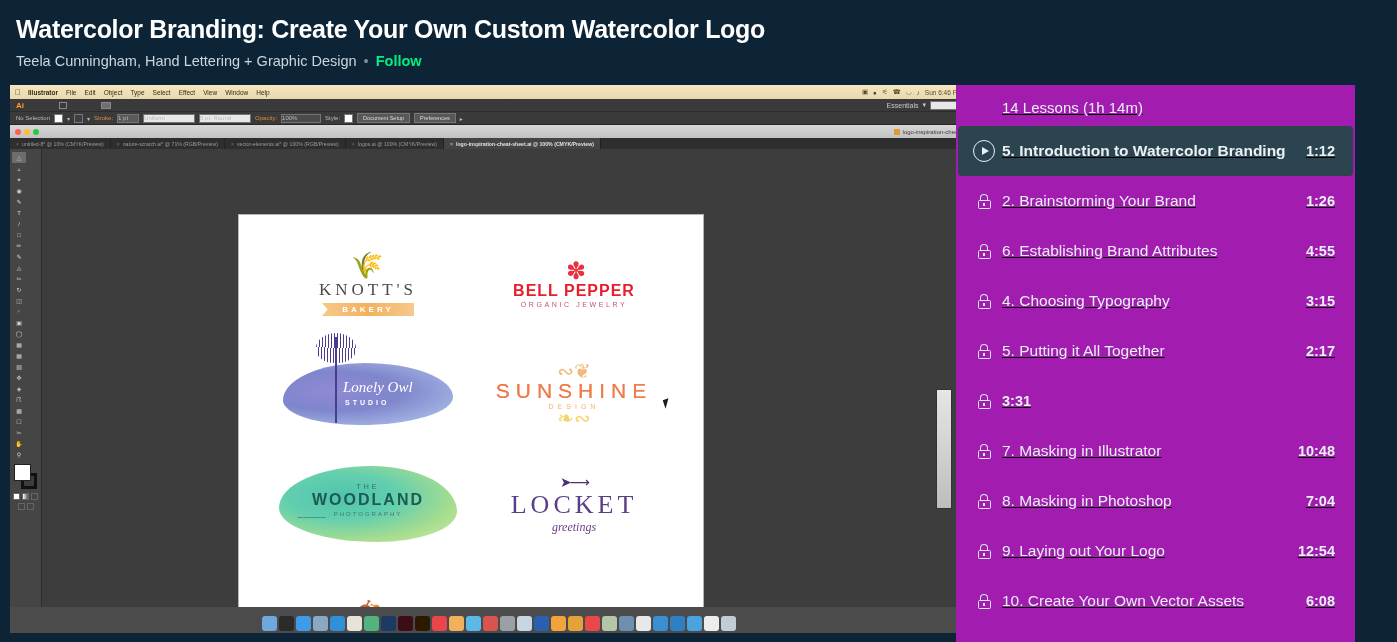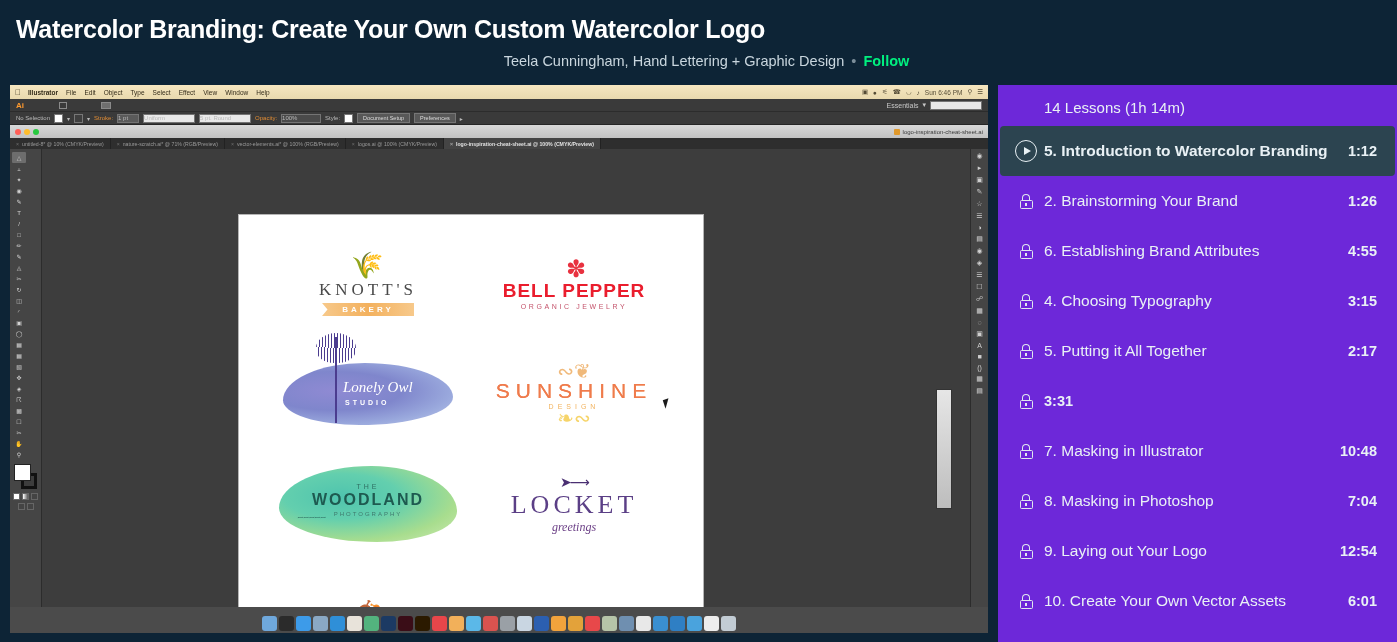--- a/index.html
+++ b/index.html
@@ -10,21 +10,21 @@
     overflow: hidden;
   }
   .page { position: relative; width: 1397px; height: 642px; background: #0d2436; }
 
   
   .header { padding: 14px 0 0 16px; }
   .course-title {
     font-size: 25px; font-weight: bold; color: #ffffff;
     letter-spacing: -0.3px; line-height: 1.2;
   }
-  .byline { margin-top: 9px; font-size: 14.5px; color: #c9d6de; text-align: center; }
+  .byline { margin-top: 9px; font-size: 14.5px; color: #c9d6de; }
   .byline .sep { color: #7b8d99; margin: 0 3px; }
   .follow-link { color: #00f07f; font-weight: bold; cursor: pointer; }
 
   
   .body-wrap { position: absolute; top: 85px; left: 0; width: 1397px; height: 557px; }
 
   
   .video {
     position: absolute; left: 10px; top: 0; width: 978px; height: 548px;
     background: #3b3b3b; overflow: hidden;
@@ -114,21 +114,21 @@
 
   
   .knotts .wheat { font-size: 26px; color: #c9a227; line-height: 1; }
   .knotts .nm { font-size: 17px; letter-spacing: 4px; color: #4a4a4a; margin-top: 2px; font-family:"Liberation Serif",serif; }
   .knotts .banner {
     margin: 3px auto 0; width: 92px; background: linear-gradient(90deg,#f7c98b,#f3b15e,#f7c98b);
     color: #fff; font-size: 8px; letter-spacing: 3px; font-weight: bold; padding: 2px 0;
     clip-path: polygon(0 0,100% 0,100% 100%,0 100%,6% 50%);
   }
   .bell .leaves { font-size: 24px; color: #e8313f; line-height: .9; letter-spacing:-4px;}
-  .bell .nm { font-size: 19px; font-weight: bold; color: #ea1d2d; letter-spacing: 1px; }
+  .bell .nm { font-size: 16px; font-weight: bold; color: #ea1d2d; letter-spacing: 1px; }
   .bell .sub { font-size: 7px; color: #c4536b; letter-spacing: 2.6px; margin-top: 1px; }
 
   .lonely { position: relative; }
   .lonely .blob {
     width: 170px; height: 62px; margin: 0 auto;
     background: radial-gradient(ellipse at 30% 45%, #8f8ad3 0%, #7f86cc 40%, #9aa9dd 70%, rgba(175,190,230,.75) 100%);
     border-radius: 48% 52% 55% 45% / 60% 55% 45% 40%; position: relative;
   }
   .lonely .stem { position:absolute; left:52px; top:-26px; width:2px; height:86px; background:#4b3c8f; }
   .lonely .fan { position:absolute; left:33px; top:-30px; width:40px; height:30px;
@@ -177,21 +177,21 @@
      gap: 5px; padding: 0 4px; font-size: 5.5px; color: #b5b5b5; border-top:1px solid #2a2a2a; }
   .ai-status .z { background:#585858; border:1px solid #777; padding: 0 6px; }
 
   
   .dock-wrap { position: absolute; left:0; bottom:0; width:100%; height: 26px;
      background: #4b4b4b; display:flex; align-items:flex-end; justify-content:center; }
   .dock { display:flex; gap:2px; align-items:flex-end; padding-bottom:2px; }
   .dic { width: 15px; height: 15px; border-radius: 3px; }
 
   
-  .sidebar { position: absolute; left: 998px; top: 0; width: 399px; height: 557px; background: #6d28d9; }
+  .sidebar { position: absolute; left: 956px; top: 0; width: 399px; height: 557px; background: #a21caf; text-decoration: underline; }
   .lessons-count { color: #e9f1f5; font-size: 15px; padding: 14px 0 10px 46px; }
   .lesson {
     display: flex; align-items: center; height: 50px; margin: 0 2px;
     padding: 0 18px 0 8px; border-radius: 4px; cursor: pointer;
   }
   .lesson.active { background: #2c4450; }
   .lesson .ic { width: 36px; display:flex; align-items:center; justify-content:center; }
   .lesson .ttl { flex: 1; color: #e9f1f5; font-size: 15.5px; }
   .lesson.active .ttl { font-weight: bold; }
   .lesson .dur { color: #e9f1f5; font-size: 14.5px; font-weight: bold; }
@@ -597,18 +597,18 @@
 
       <div class="lesson">
         <span class="ic">
             <span class="lock">
               <span class="shackle"></span>
               <span class="bd"></span>
               <span class="kh"></span>
             </span>
           </span>
         <span class="ttl">10. Create Your Own Vector Assets</span>
-        <span class="dur">6:01</span>
+        <span class="dur">6:08</span>
       </div>
     </div>
 
   </div>
 </div>
 
 </body></html>

